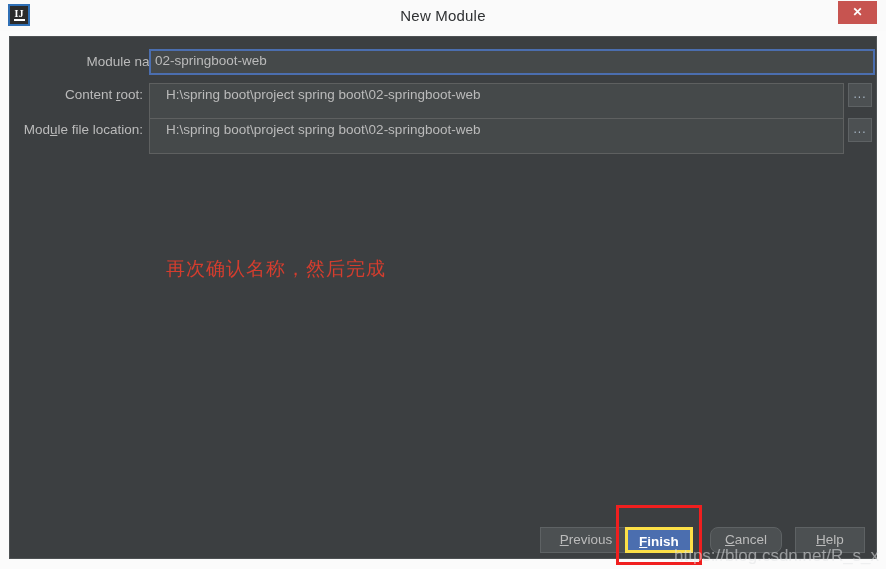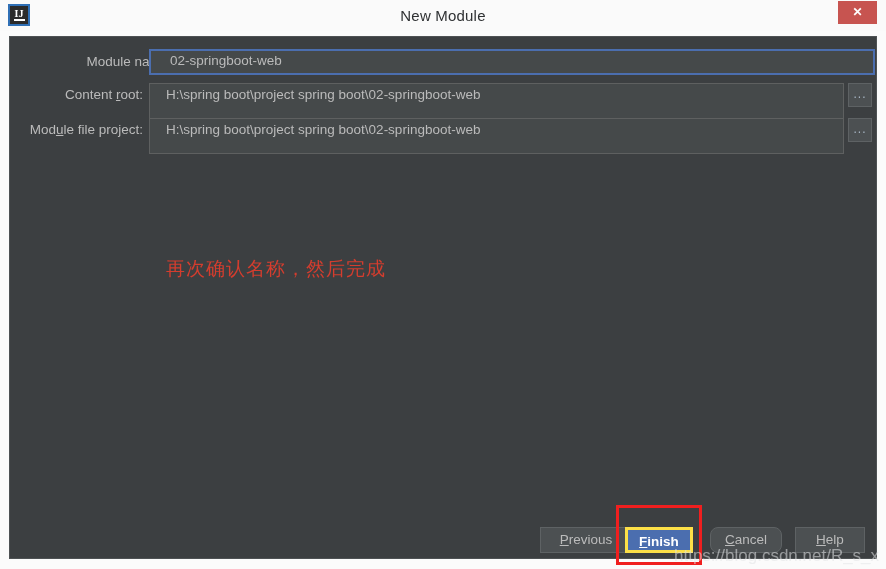--- a/index.html
+++ b/index.html
@@ -131,21 +131,21 @@
     font-size: 13.5px;
     line-height: 22px;
     padding: 0 16px;
     white-space: nowrap;
     overflow: hidden;
     cursor: text;
   }
   .field.focused {
     border: 2px solid #4b6eaf;
     line-height: 20px;
-    padding: 0 19px;
+    padding: 0 4px;
   }
   .browse-btn {
     position: absolute;
     width: 24px;
     height: 24px;
     box-sizing: border-box;
     background: #4c5052;
     border: 1px solid #5e6264;
     color: #a9b7c6;
     font-size: 12px;
@@ -237,21 +237,21 @@
       <div class="form-row" style="top:46px; left:0; width:139px;">
         <div class="row-label" style="right:6px;">
           <span>Content </span><span class="mn">r</span><span>oot:</span>
         </div>
       </div>
       <div class="field" style="left:139px; top:46px; width:695px;" placeholder="">H:\spring boot\project spring boot\02-springboot-web</div>
       <div class="browse-btn" style="left:838px; top:46px;">...</div>
 
       <div class="form-row" style="top:81px; left:0; width:139px;">
         <div class="row-label" style="right:6px;">
-          <span>Mod</span><span class="mn">u</span><span>le file project:</span>
+          <span>Mod</span><span class="mn">u</span><span>le file location:</span>
         </div>
       </div>
       <div class="field" style="left:139px; top:81px; width:695px;" placeholder="">H:\spring boot\project spring boot\02-springboot-web</div>
       <div class="browse-btn" style="left:838px; top:81px;">...</div>
 
       <div class="annotation-text">再次确认名称，然后完成</div>
 
       <div class="btn" style="left:530px; top:490px; width:92px;">
         <span class="mn">P</span><span>revious</span>
       </div>

